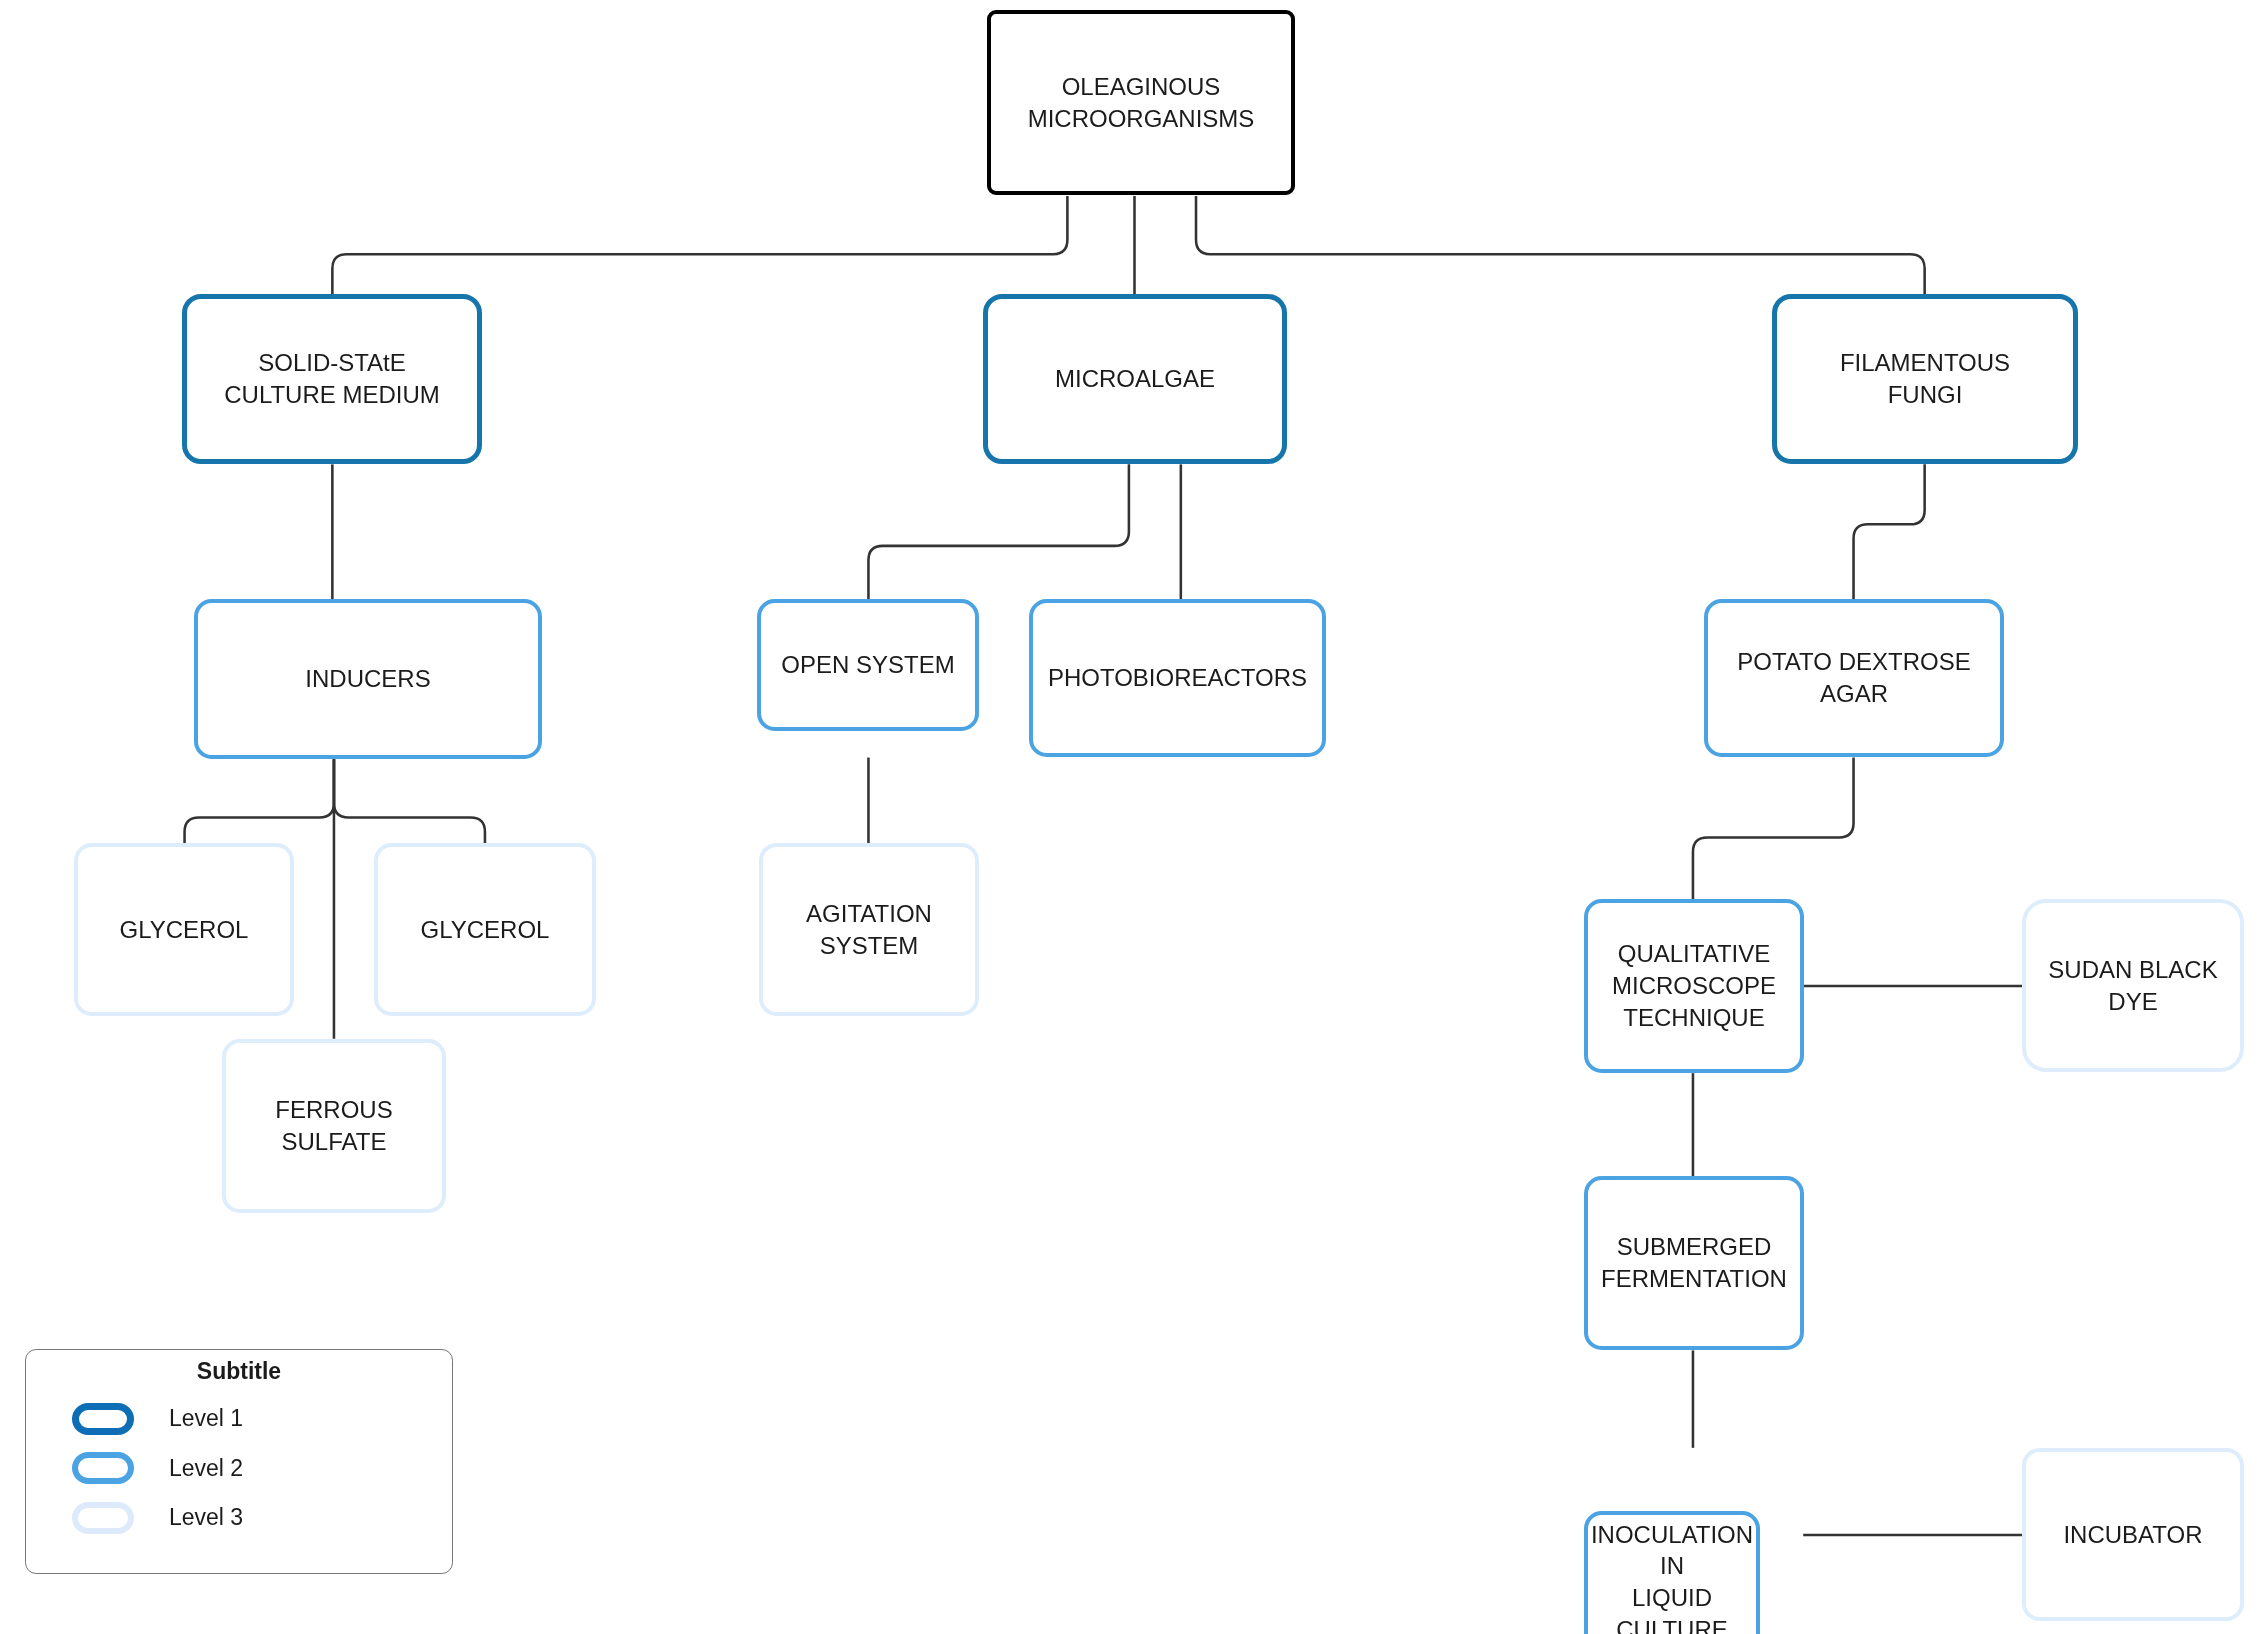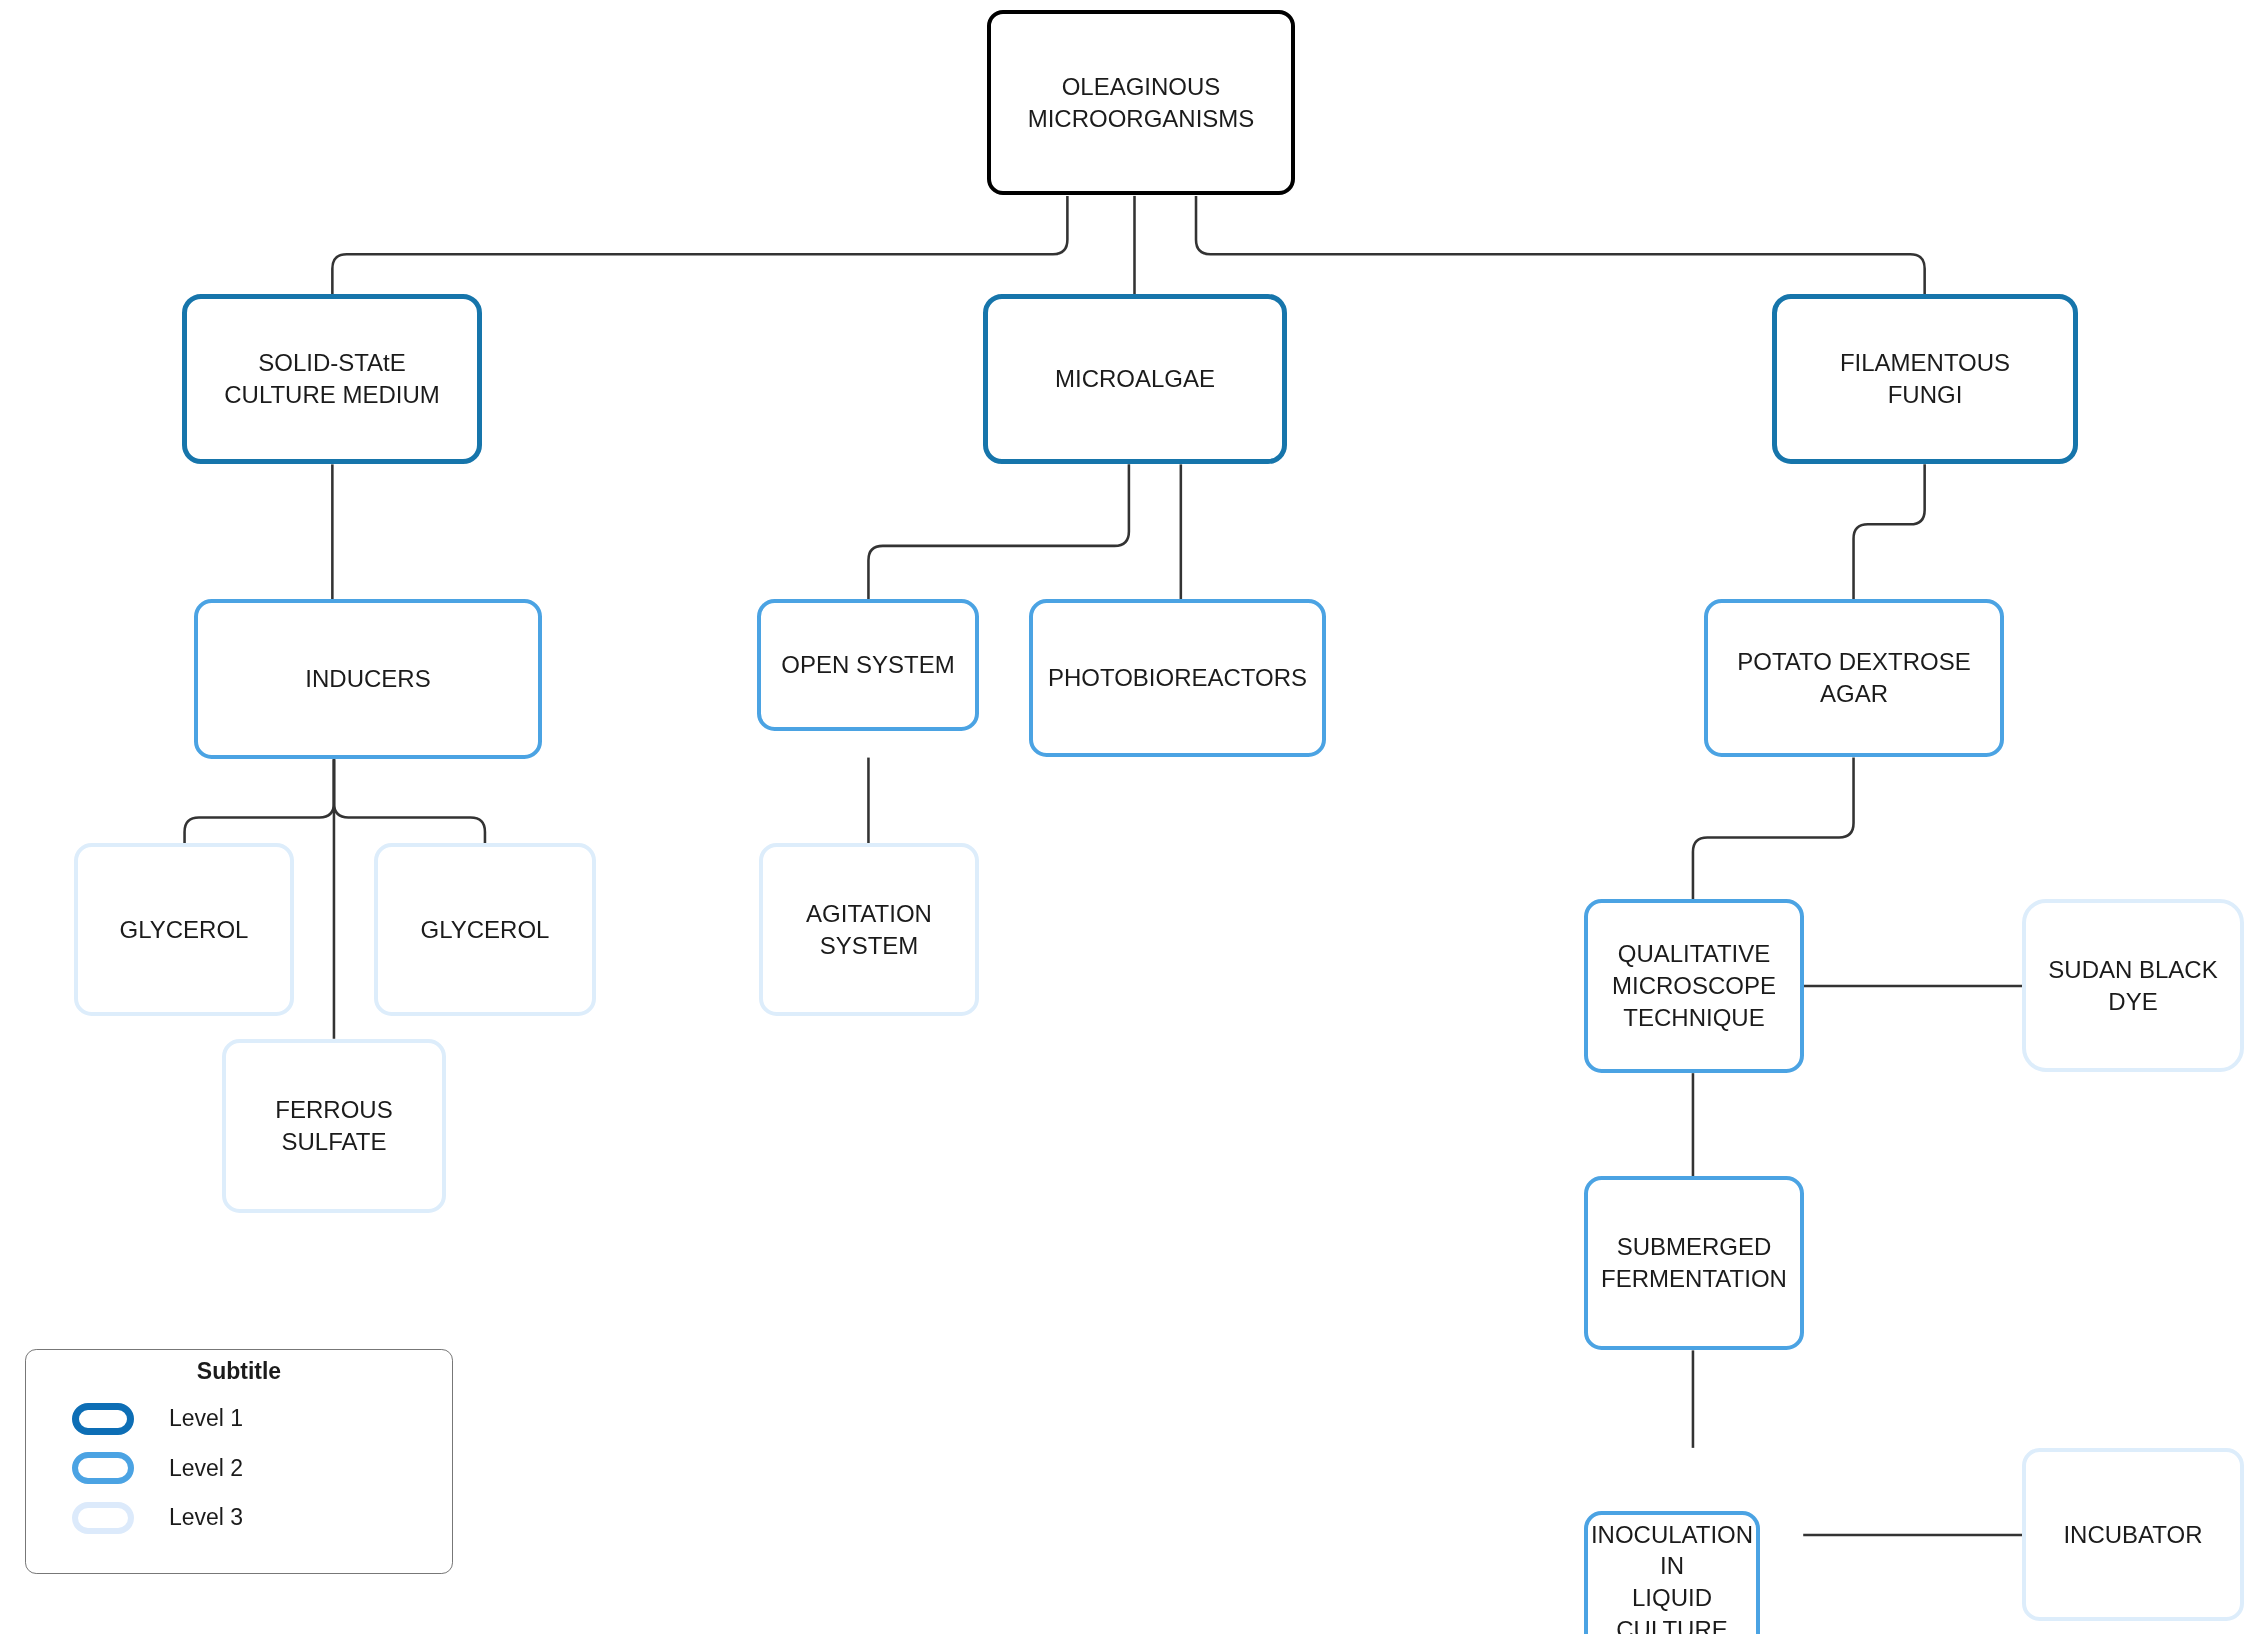--- a/index.html
+++ b/index.html
@@ -33,21 +33,21 @@
     justify-content: center;
     text-align: center;
     background: #ffffff;
     color: #1b1b1b;
     line-height: 1.32;
     white-space: pre-line;
     z-index: 2;
   }
   .lvl-root {
     border: 4.8px solid #000000;
-    border-radius: 16px;
+    border-radius: 9px;
     font-size: 24px;
   }
   .lvl-1 {
     border: 5.6px solid #1675ab;
     border-radius: 19px;
     font-size: 24px;
   }
   .lvl-2 {
     border: 4.8px solid #4ba3e3;
     border-radius: 17.6px;

